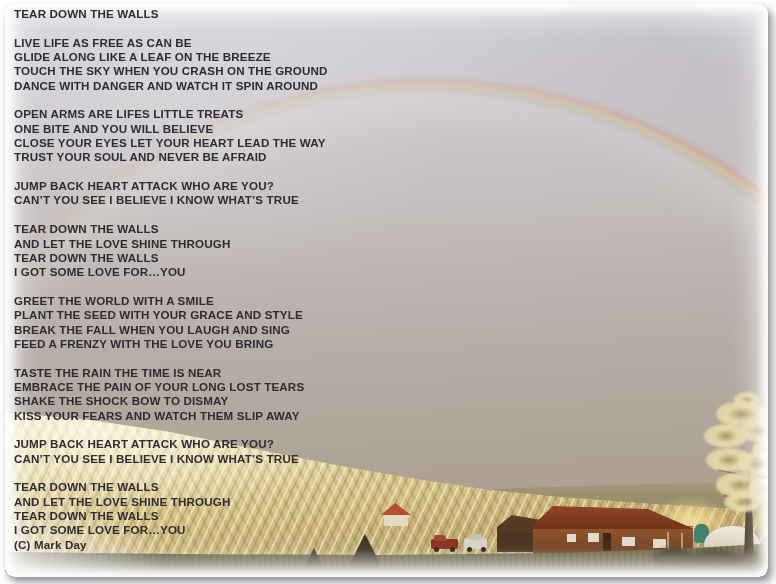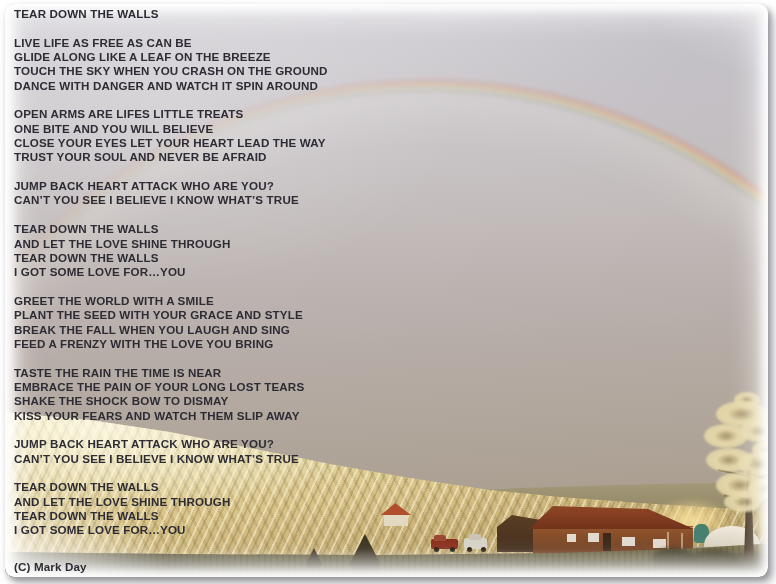--- a/index.html
+++ b/index.html
@@ -88,21 +88,21 @@
     background:
       radial-gradient(250px 150px at 0% 100%, rgba(255,255,255,.85), rgba(255,255,255,0) 65%),
       radial-gradient(200px 120px at 100% 0%, rgba(255,255,255,.28), rgba(255,255,255,0) 60%),
       linear-gradient(to top, rgba(255,255,255,.55), rgba(255,255,255,0) 28px),
       linear-gradient(to right, rgba(255,255,255,.35), rgba(255,255,255,0) 20px);
     position:absolute;}
   
   .lyrics-block{position:absolute;left:14px;top:7px;width:540px;z-index:30;color:#2d2c34;
     font-size:11.6px;line-height:14.35px;font-weight:bold;letter-spacing:.15px;}
   .lyrics-text{white-space:pre-line;}
-  .credit{margin-top:22px;}
+  .credit{margin-top:0;}
 </style>
 </head>
 <body>
 
 <div class="canvas">
 
   <div class="photo">
     <div class="scene">
       <div class="abs sky"></div>
       <div class="abs ring rainbow-glow"></div>

